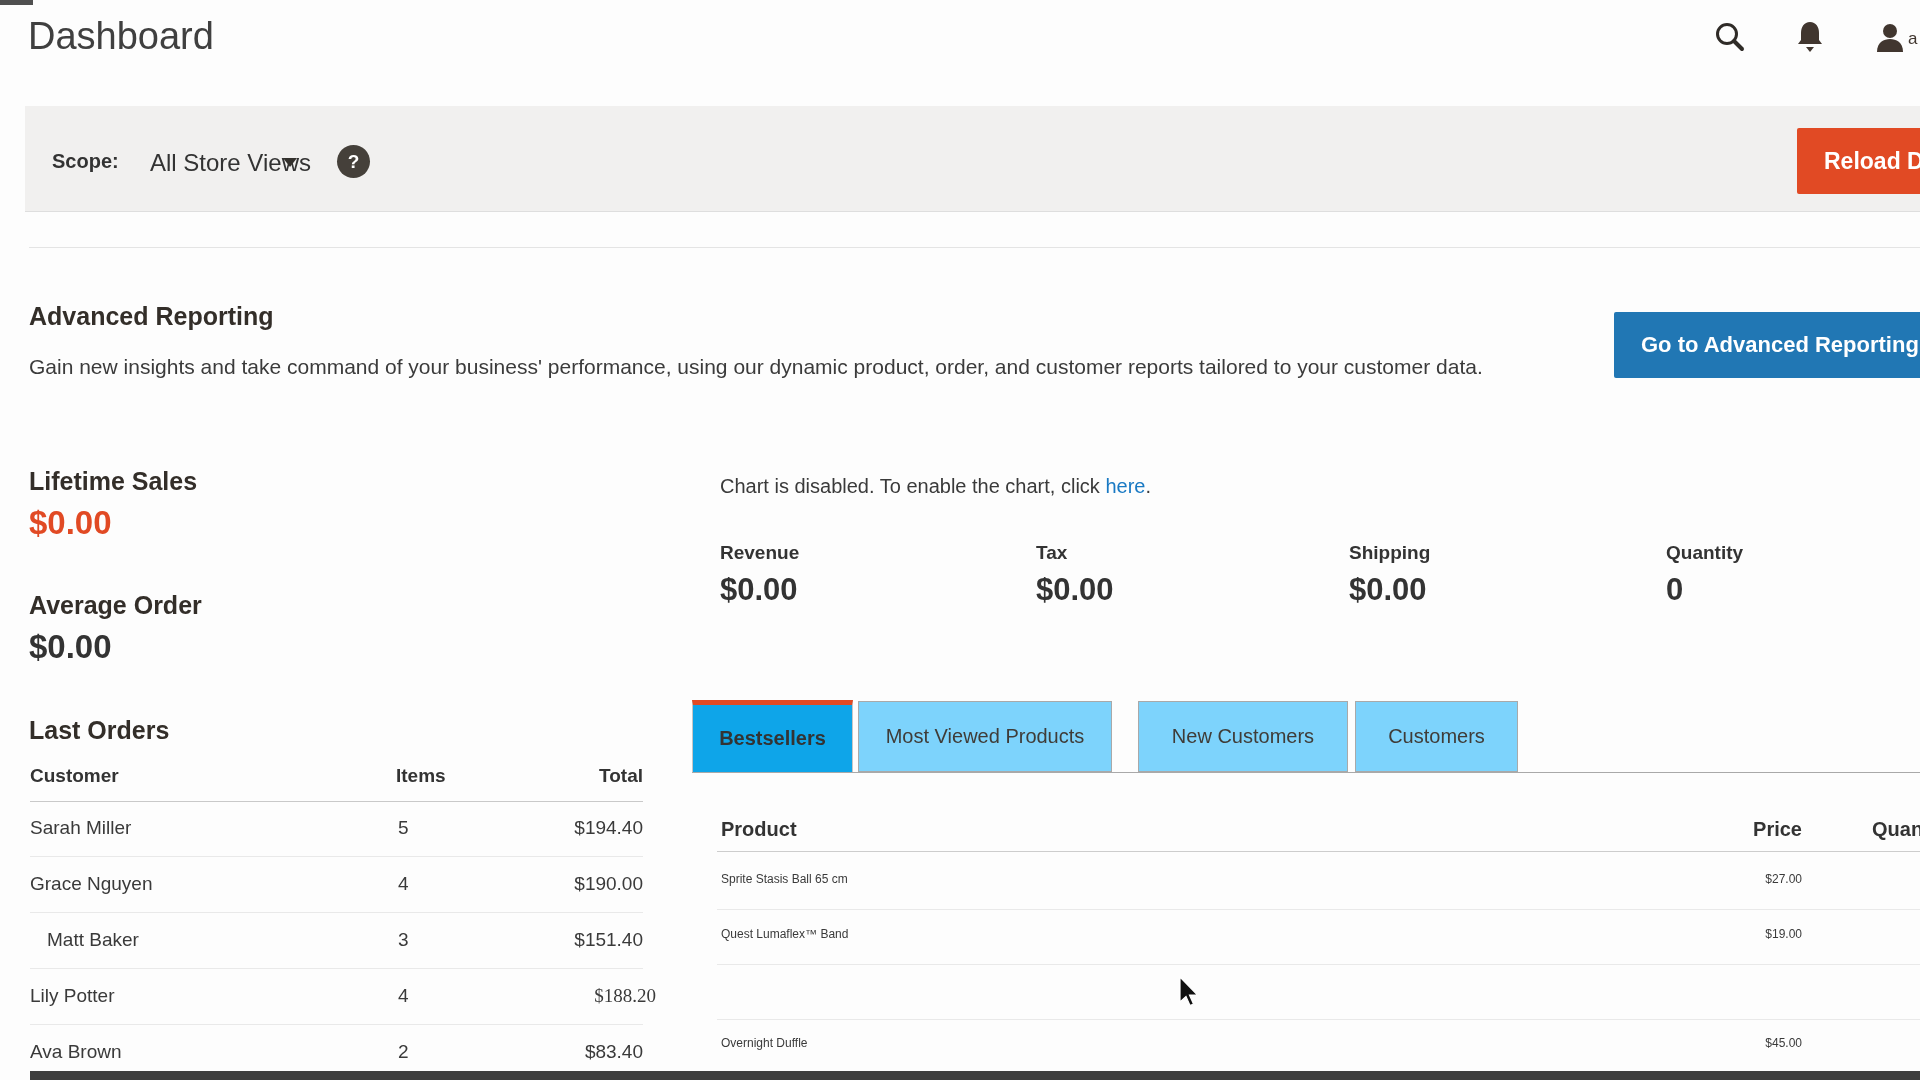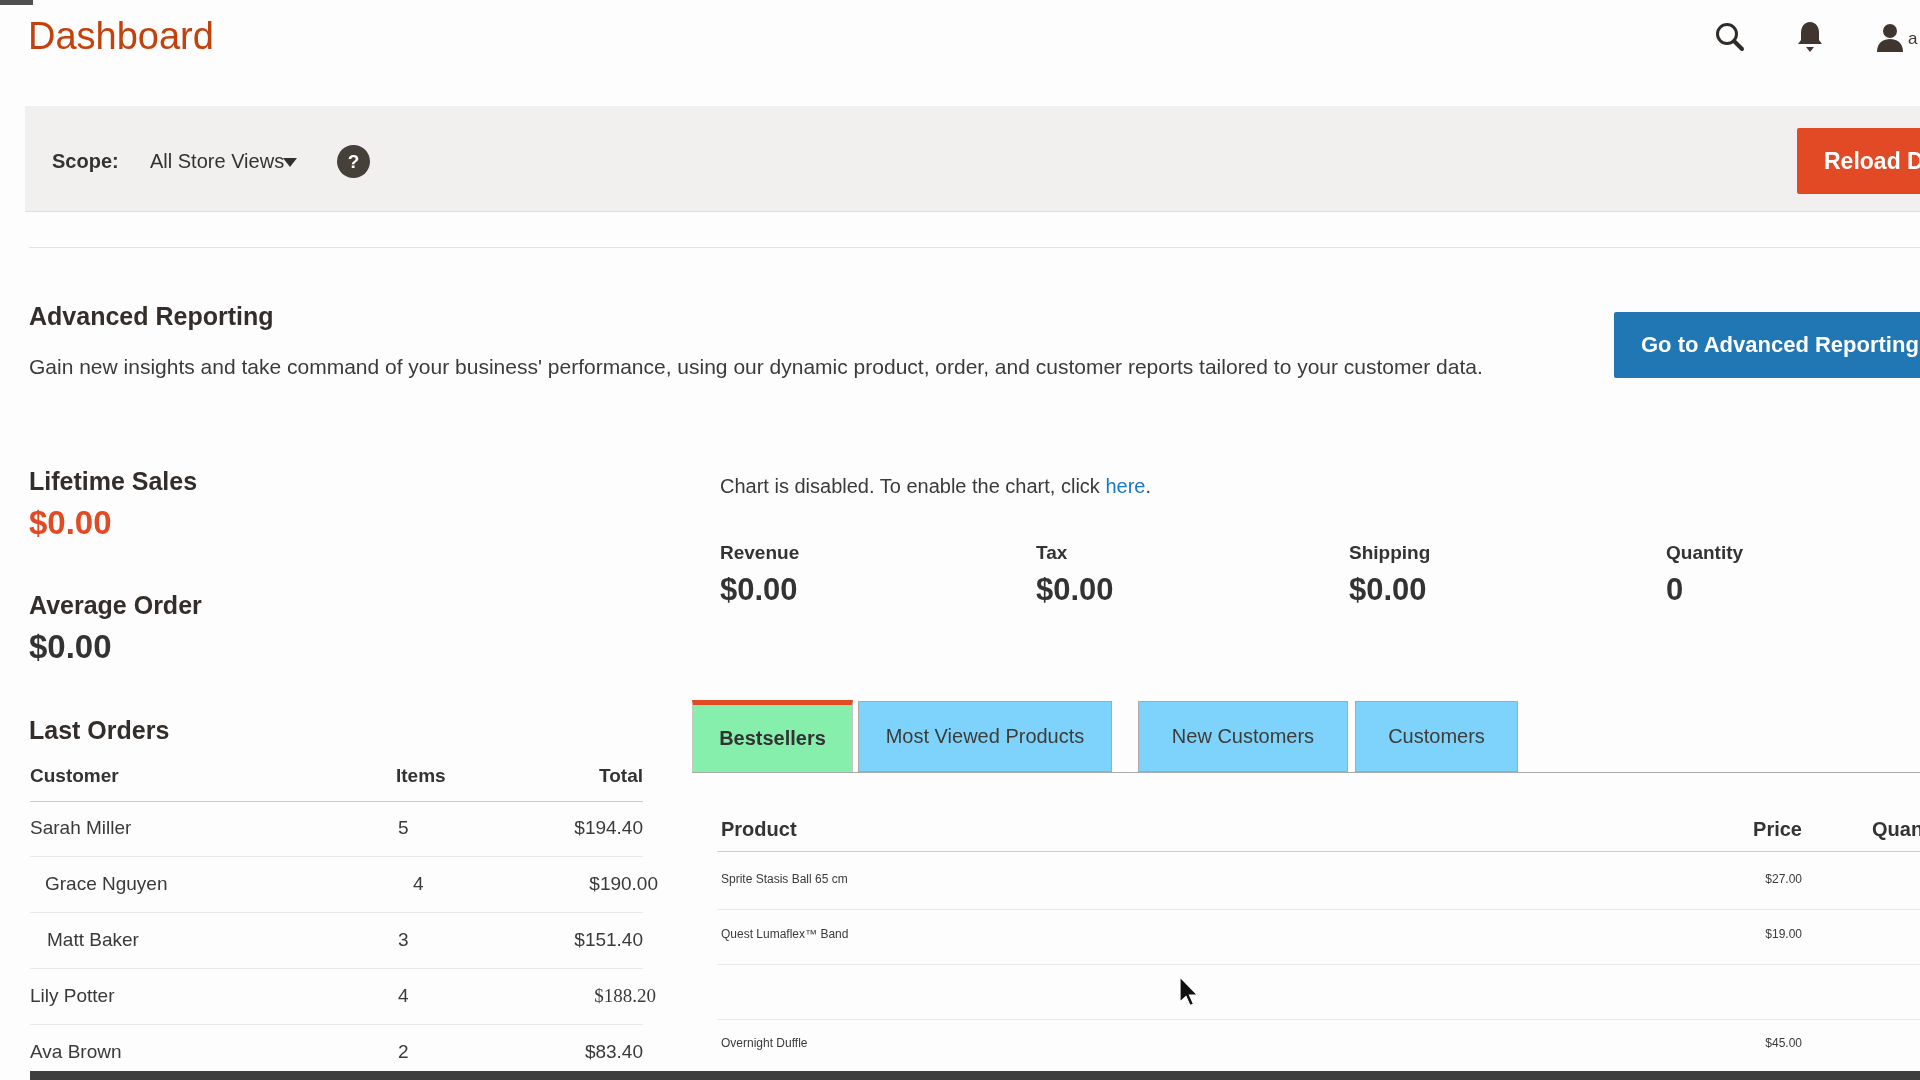--- a/index.html
+++ b/index.html
@@ -2,29 +2,29 @@
 <html><head>
 <meta charset="utf-8">
 <style>
   * { margin:0; padding:0; box-sizing:border-box; }
   html,body { width:1920px; height:1080px; overflow:hidden; background:#fdfdfd;
               font-family:"Liberation Sans","DejaVu Sans",sans-serif; color:#333; }
   .abs { position:absolute; }
   #stage { position:relative; width:1920px; height:1080px; overflow:hidden; }
 
   
-  .page-title { left:28px; top:14px; font-size:38px; line-height:1.2; color:#c2410c; font-weight:400; }
+  .page-title { left:28px; top:14px; font-size:38px; line-height:1.2; color:#404040; font-weight:400; }
   .hdr-icon { width:40px; height:40px; display:flex; align-items:center; justify-content:center; }
   .username { font-size:17px; color:#41362f; }
   .topleft-strip { left:0; top:0; width:33px; height:5px; background:#4f4f4f; }
 
   
   .scope-bar { left:25px; top:106px; width:1895px; height:106px; background:#f1f0ef; border-bottom:1px solid #dedede; }
   .scope-label { left:52px; top:150px; font-size:20px; font-weight:bold; line-height:1.1; }
-  .scope-value { left:150px; top:150px; font-size:20px; line-height:1.1; color:#333; }
+  .scope-value { left:150px; top:150px; font-size:24px; line-height:1.1; color:#333; }
   .caret { left:283px; top:158px; width:0; height:0; border-left:7px solid transparent;
            border-right:7px solid transparent; border-top:9px solid #33302c; }
   .help-btn { left:337px; top:145px; width:33px; height:33px; border-radius:50%; background:#45403a;
               color:#fff; font-weight:bold; font-size:19px; display:flex; align-items:center; justify-content:center; }
   .reload-btn { left:1797px; top:128px; width:220px; height:66px; background:#e14a24; border-radius:2px;
                 color:#fff; font-weight:bold; font-size:23px; display:flex; align-items:center;
                 padding-left:27px; white-space:nowrap; overflow:hidden; }
 
   .divider { left:29px; top:247px; width:1891px; height:1px; background:#e4e4e4; }
 
@@ -48,21 +48,21 @@
 
   
   .chart-note { left:720px; top:475px; font-size:20px; line-height:1.1; color:#3a3a3a; }
   .link { color:#1979c3; text-decoration:none; }
   .metric-label { font-size:19px; font-weight:bold; line-height:1.1; }
   .metric-value { font-size:31px; font-weight:bold; line-height:1; color:#333; }
 
   
   .tab { display:flex; align-items:center; justify-content:center; font-size:20px; color:#3f3c38; }
   .tab-inactive { top:701px; height:71px; background:#7dd3fc; border:1px solid #a9a9a9; }
-  .tab-active { left:692px; top:700px; width:161px; height:72px; background:#86efac;
+  .tab-active { left:692px; top:700px; width:161px; height:72px; background:#0ea5e9;
                 border-top:5px solid #e14a24; border-left:1px solid #c6c6c6; border-right:1px solid #c6c6c6;
                 font-weight:bold; color:#333; z-index:2; }
   .tabs-line { left:692px; top:772px; width:1228px; height:1px; background:#a9a9a9; }
 
   
   .pt-th { font-size:20px; font-weight:bold; line-height:1.1; }
   .pt-td { font-size:12px; line-height:1.1; color:#3a3a3a; }
   .right { text-align:right; }
   .nowrap { white-space:nowrap; }
 
@@ -124,21 +124,21 @@
   <div class="abs th right" style="left:523px; top:766px; width:120px;">Total</div>
   <div class="abs" style="left:30px; top:801px; width:613px; height:1px; background:#c9c9c9;"></div>
 
   <div class="abs" style="left:30px; top:818px; width:613px; height:22px;">
     <div class="abs td" style="left:0;">Sarah Miller</div>
     <div class="abs td" style="left:368px;">5</div>
     <div class="abs td right" style="left:493px; width:120px;">$194.40</div>
   </div>
   <div class="abs hline" style="left:30px; top:856px; width:613px;"></div>
 
-  <div class="abs" style="left:30px; top:874px; width:613px; height:22px;margin-left:15px;">
+  <div class="abs" style="left:30px; top:874px; width:613px; height:22px;">
     <div class="abs td" style="left:0;">Grace Nguyen</div>
     <div class="abs td" style="left:368px;">4</div>
     <div class="abs td right" style="left:493px; width:120px;">$190.00</div>
   </div>
   <div class="abs hline" style="left:30px; top:912px; width:613px;"></div>
 
   <div class="abs" style="left:30px; top:930px; width:613px; height:22px;">
     <div class="abs td" style="left:17px;text-align:right;">Matt Baker</div>
     <div class="abs td" style="left:368px;">3</div>
     <div class="abs td right" style="left:493px; width:120px;">$151.40</div>

